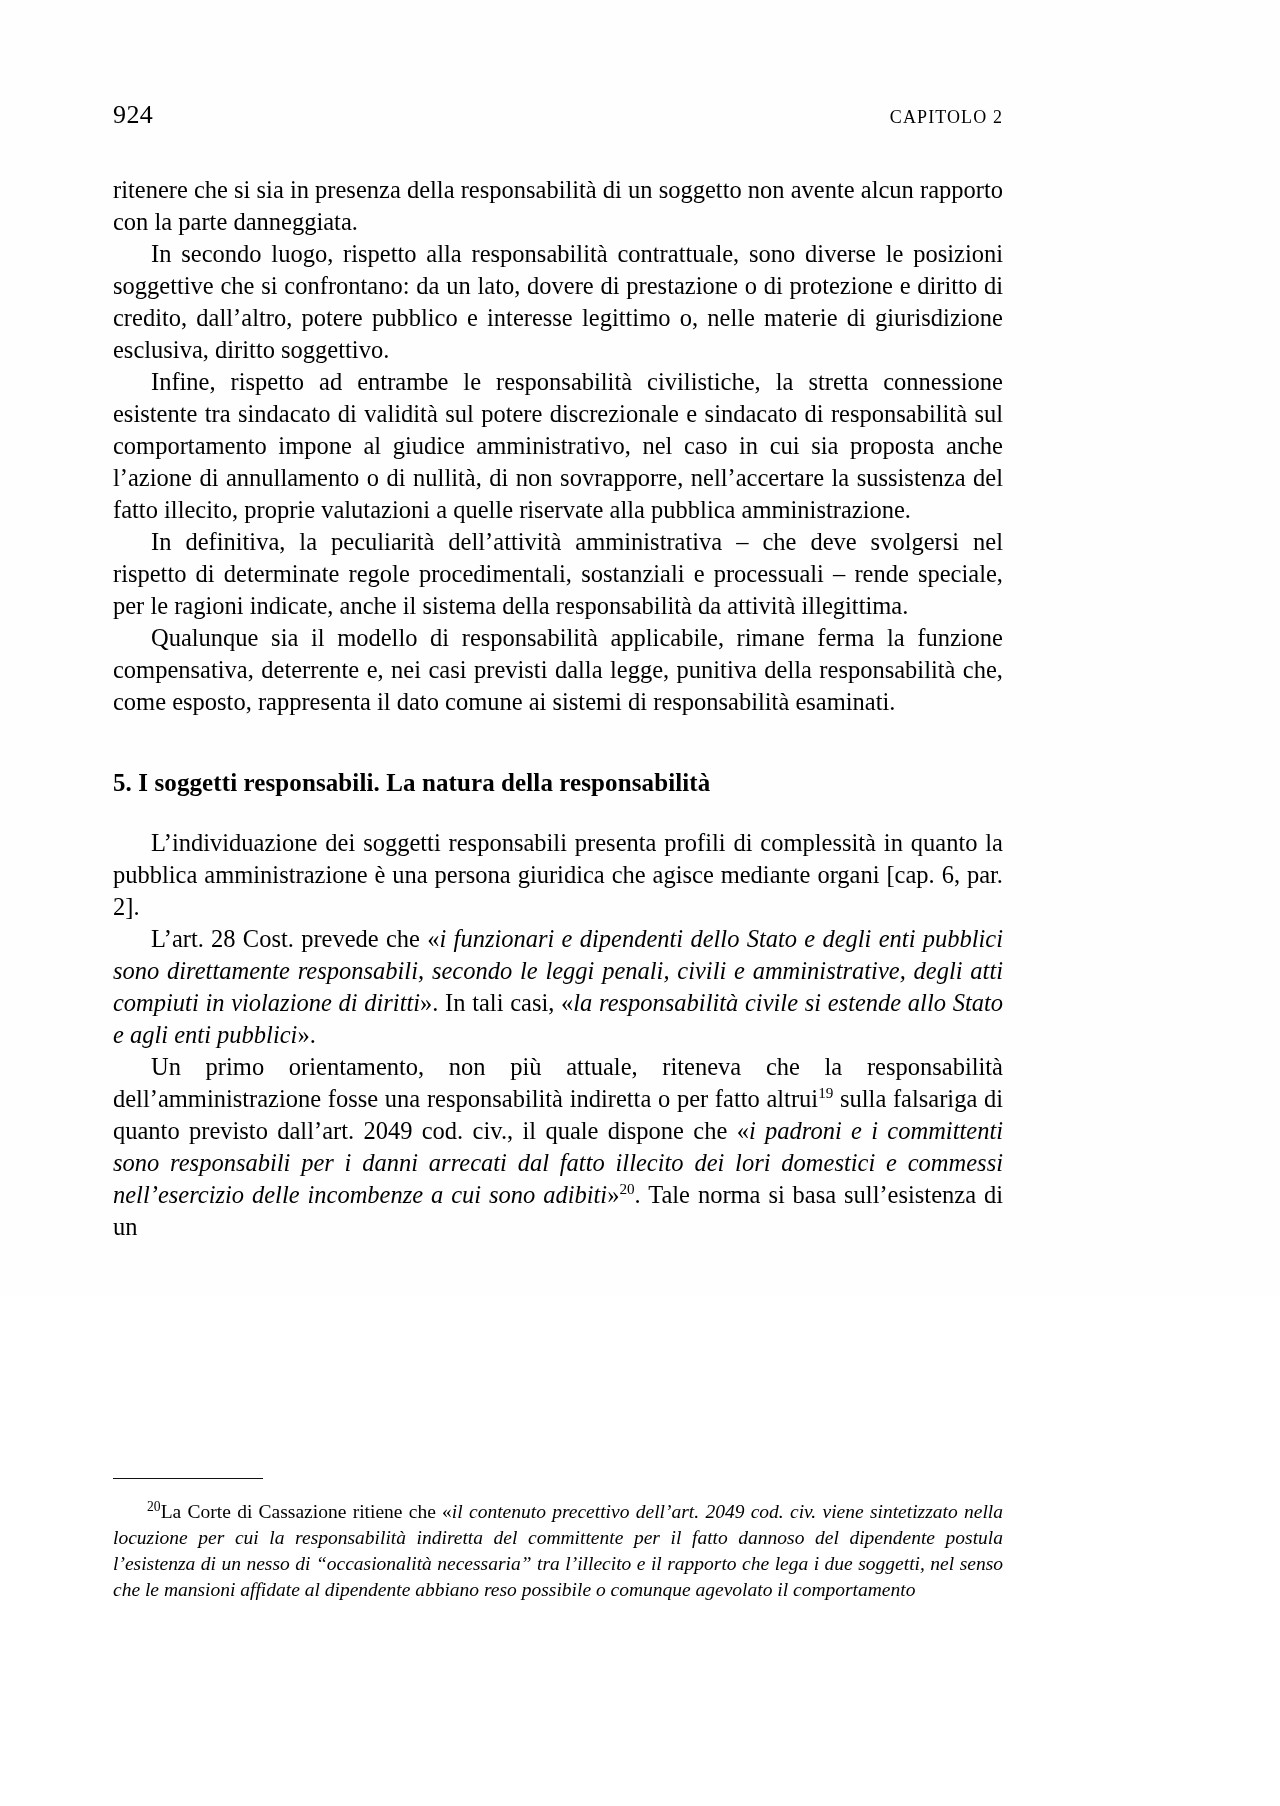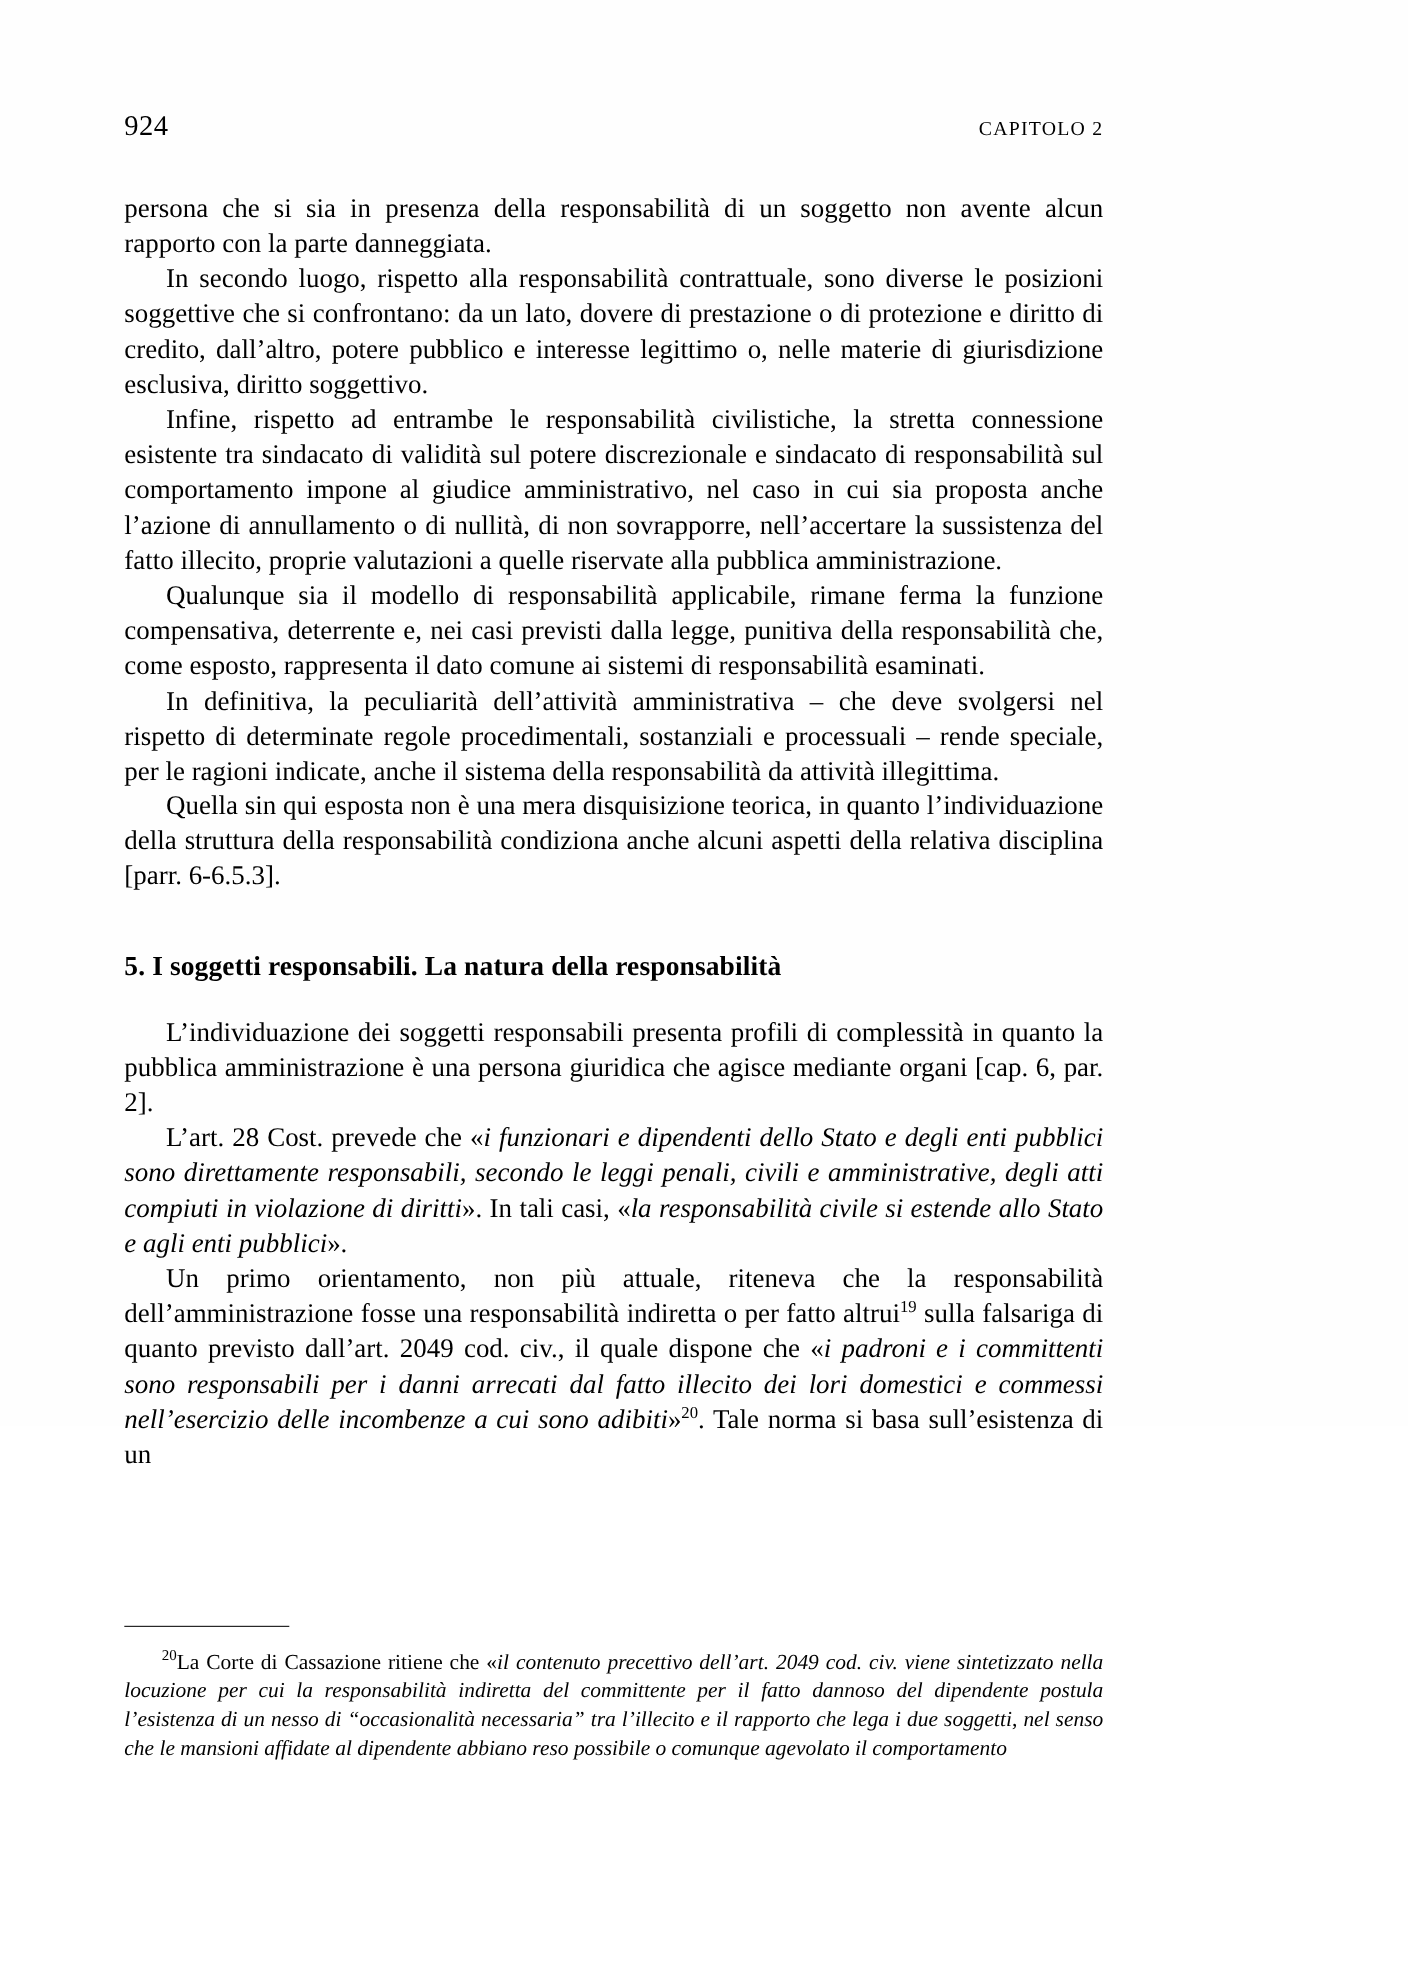--- a/index.html
+++ b/index.html
@@ -93,26 +93,25 @@
 
 <div class="page">
 
   <div class="content">
 
     <div class="header">
       <div class="folio">924</div>
       <div class="running-head">CAPITOLO 2</div>
     </div>
 
-    <p>persona che si sia in presenza della responsabilità di un soggetto non avente alcun rapporto con la parte danneggiata.</p>
+    <p>ritenere che si sia in presenza della responsabilità di un soggetto non avente alcun rapporto con la parte danneggiata.</p>
     <p class="indent">In secondo luogo, rispetto alla responsabilità contrattuale, sono diverse le posizioni soggettive che si confrontano: da un lato, dovere di prestazione o di protezione e diritto di credito, dall’altro, potere pubblico e interesse legittimo o, nelle materie di giurisdizione esclusiva, diritto soggettivo.</p>
     <p class="indent">Infine, rispetto ad entrambe le responsabilità civilistiche, la stretta connessione esistente tra sindacato di validità sul potere discrezionale e sindacato di responsabilità sul comportamento impone al giudice amministrativo, nel caso in cui sia proposta anche l’azione di annullamento o di nullità, di non sovrapporre, nell’accertare la sussistenza del fatto illecito, proprie valutazioni a quelle riservate alla pubblica amministrazione.</p>
+    <p class="indent">In definitiva, la peculiarità dell’attività amministrativa – che deve svolgersi nel rispetto di determinate regole procedimentali, sostanziali e processuali – rende speciale, per le ragioni indicate, anche il sistema della responsabilità da attività illegittima.</p>
     <p class="indent">Qualunque sia il modello di responsabilità applicabile, rimane ferma la funzione compensativa, deterrente e, nei casi previsti dalla legge, punitiva della responsabilità che, come esposto, rappresenta il dato comune ai sistemi di responsabilità esaminati.</p>
-    <p class="indent">In definitiva, la peculiarità dell’attività amministrativa – che deve svolgersi nel rispetto di determinate regole procedimentali, sostanziali e processuali – rende speciale, per le ragioni indicate, anche il sistema della responsabilità da attività illegittima.</p>
-    <p class="indent">Quella sin qui esposta non è una mera disquisizione teorica, in quanto l’individuazione della struttura della responsabilità condiziona anche alcuni aspetti della relativa disciplina [parr. 6-6.5.3].</p>
 
     <h2 class="sec-heading">5. I soggetti responsabili. La natura della responsabilità</h2>
 
     <p class="indent">L’individuazione dei soggetti responsabili presenta profili di complessità in quanto la pubblica amministrazione è una persona giuridica che agisce mediante organi [cap. 6, par. 2].</p>
 
     <p class="indent"><span>L’art. 28 Cost. prevede che «</span><span class="it">i funzionari e dipendenti dello Stato e degli enti pubblici sono direttamente responsabili, secondo le leggi penali, civili e amministrative, degli atti compiuti in violazione di diritti</span><span>». In tali casi, «</span><span class="it">la responsabilità civile si estende allo Stato e agli enti pubblici</span><span>».</span></p>
 
     <p class="indent"><span>Un primo orientamento, non più attuale, riteneva che la responsabilità dell’amministrazione fosse una responsabilità indiretta o per fatto altrui</span><sup>19</sup><span> sulla falsariga di quanto previsto dall’art. 2049 cod. civ., il quale dispone che «</span><span class="it">i padroni e i committenti sono responsabili per i danni arrecati dal fatto illecito dei lori domestici e commessi nell’esercizio delle incombenze a cui sono adibiti</span><span>»</span><sup>20</sup><span>. Tale norma si basa sull’esistenza di un</span></p>
 
   </div>

